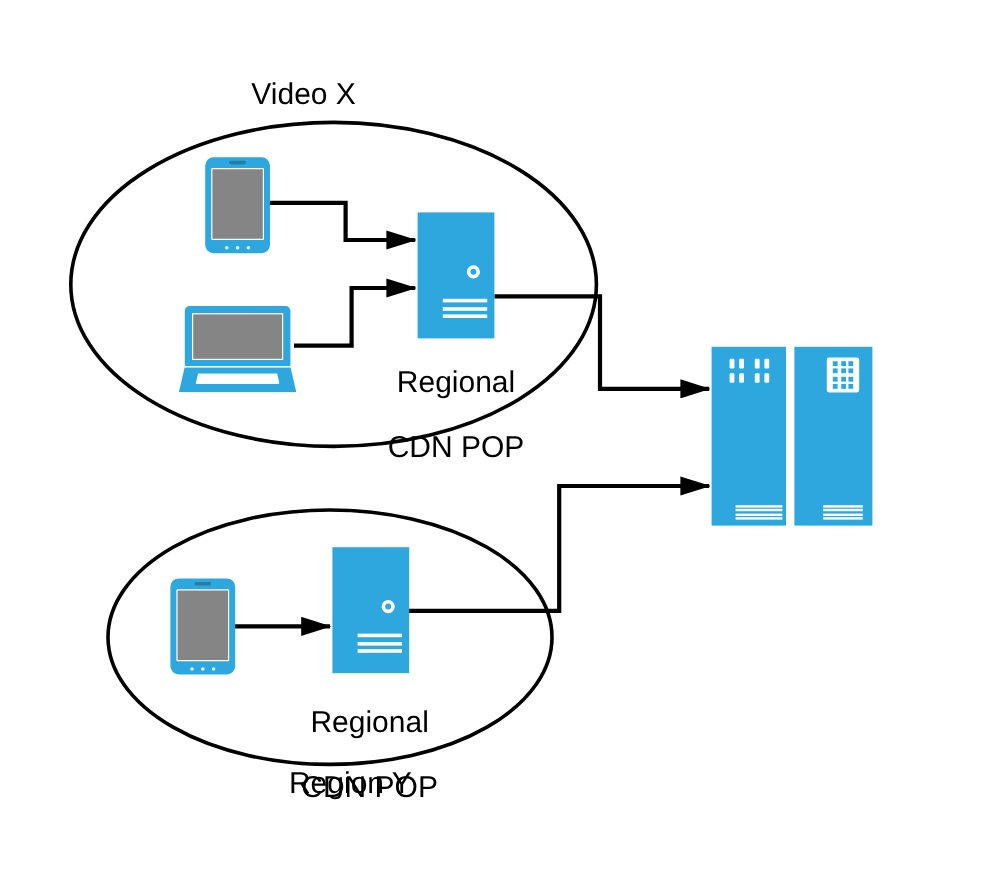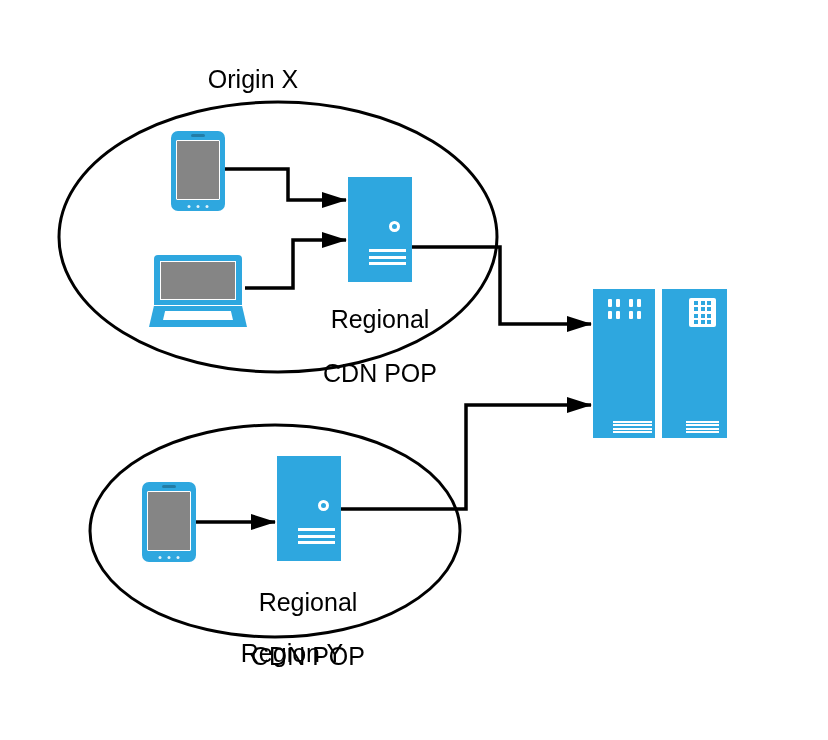--- a/index.html
+++ b/index.html
@@ -99,21 +99,21 @@
     <ellipse class="boundary" cx="278" cy="237" rx="219" ry="135"></ellipse>
     <ellipse class="boundary" cx="275" cy="531" rx="185" ry="106"></ellipse>
 
     <path class="wire" d="M225,169 L288,169 L288,200 L346,200" marker-end="url(#arrow)"></path>
     <path class="wire" d="M245,288 L293,288 L293,240 L346,240" marker-end="url(#arrow)"></path>
     <path class="wire" d="M412,247 L500,247 L500,324 L591,324" marker-end="url(#arrow)"></path>
     <path class="wire" d="M195,522 L275,522" marker-end="url(#arrow)"></path>
     <path class="wire" d="M339,509 L466,509 L466,405 L591,405" marker-end="url(#arrow)"></path>
   </svg>
 
-  <div class="lbl lbl-region-x">Origin X</div>
+  <div class="lbl lbl-region-x">Video X</div>
 
   <div class="tablet tablet-x">
     <span class="t-speaker"></span>
     <span class="t-screen"></span>
     <span class="t-dots">
       <i></i>
         <i></i>
         <i></i>
     </span>
   </div>

